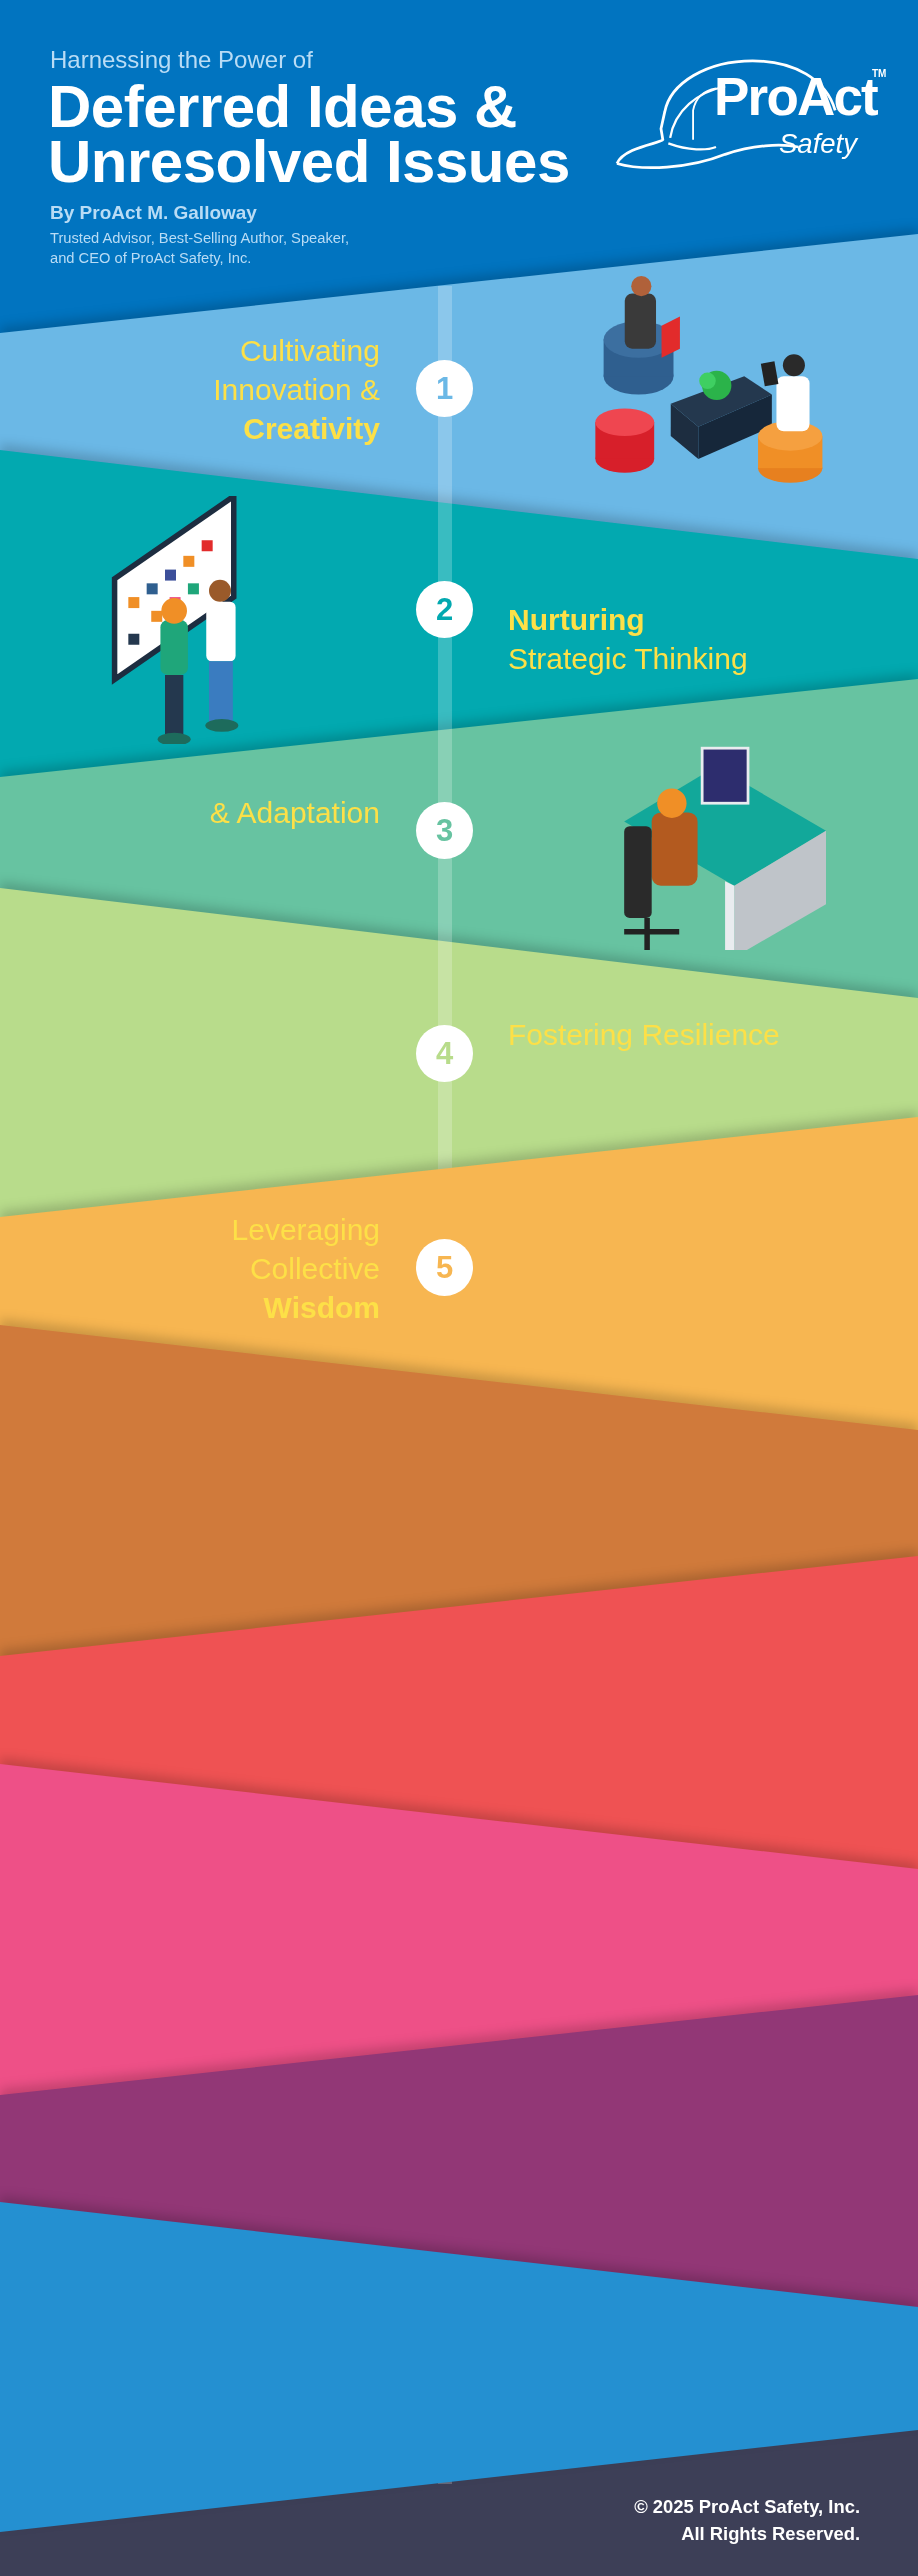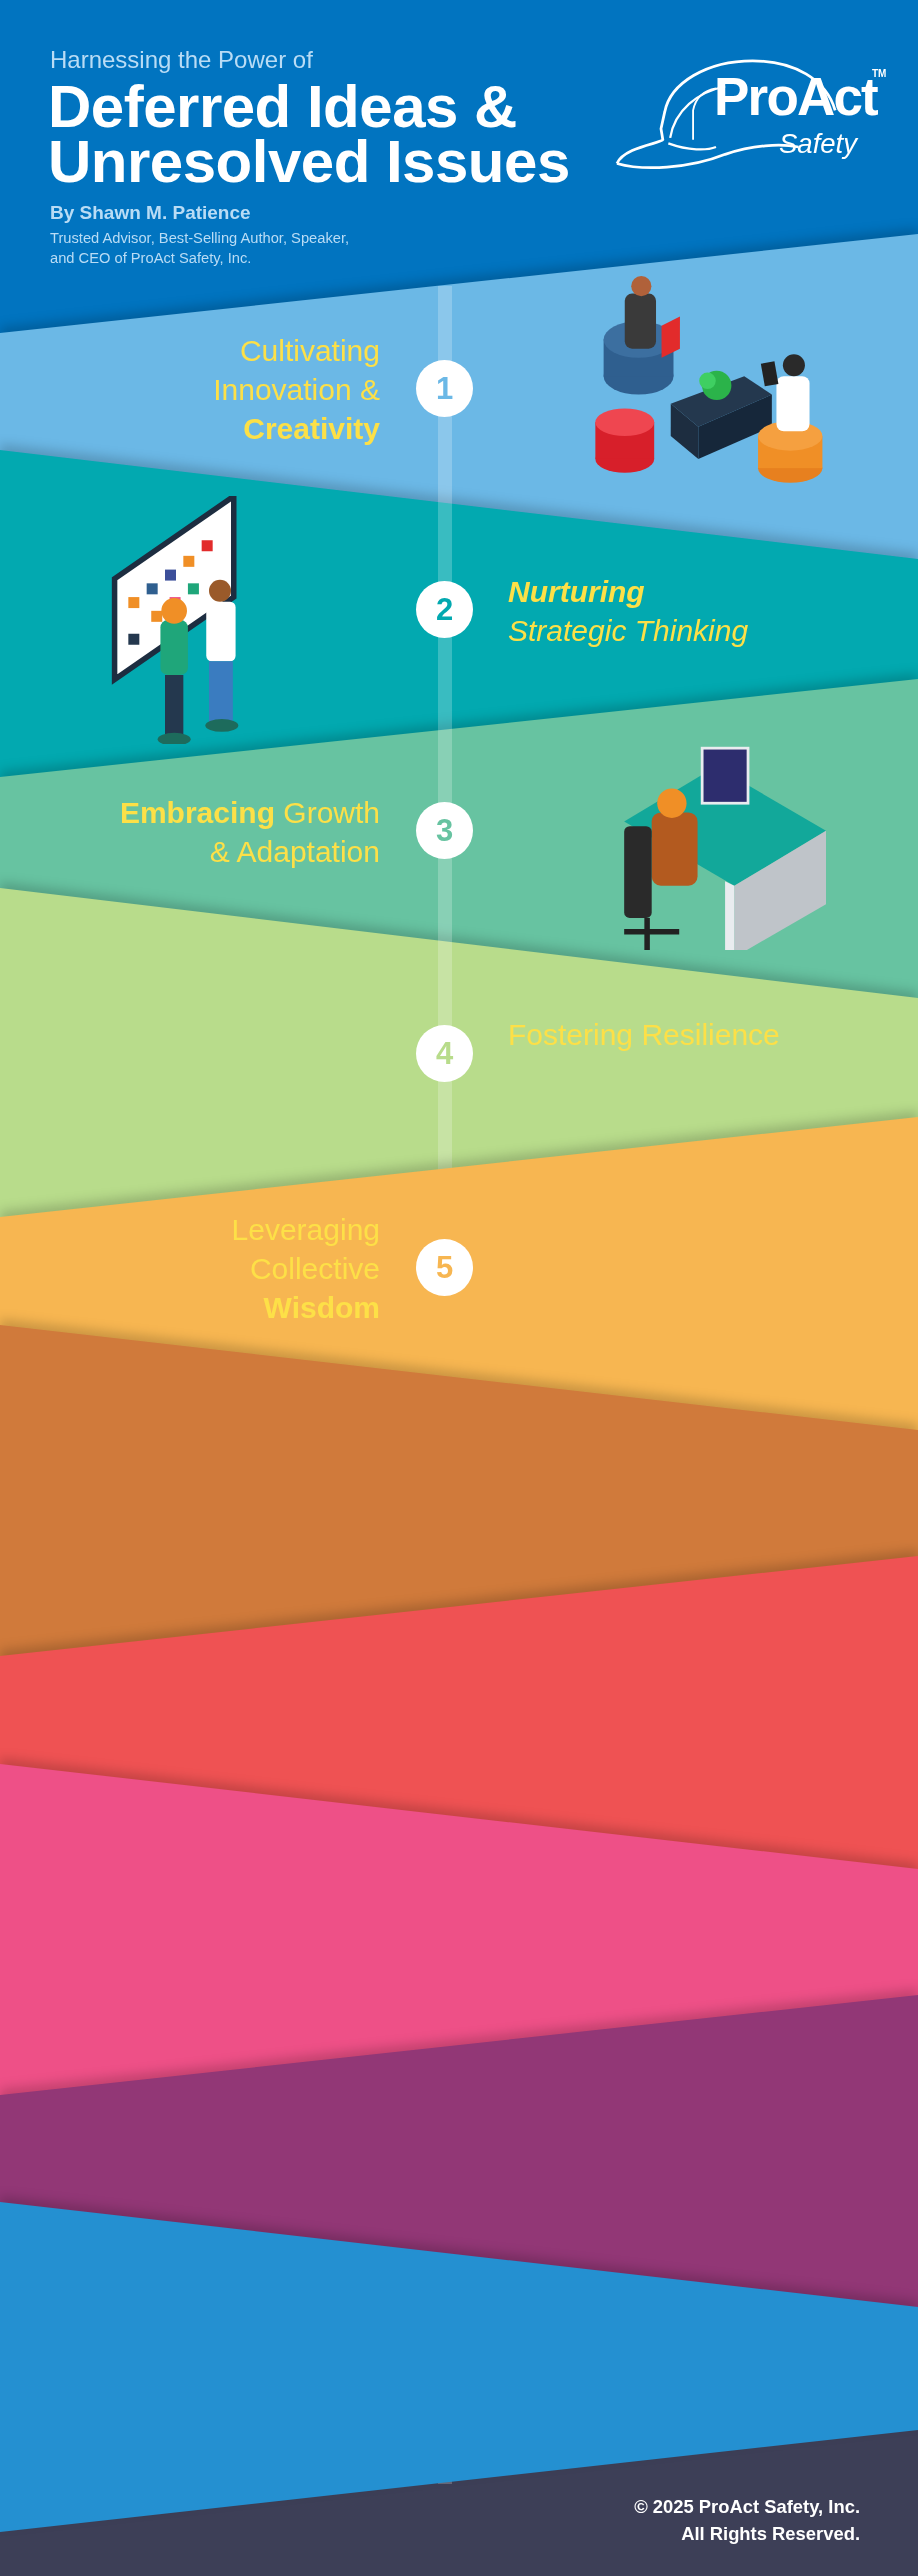--- a/index.html
+++ b/index.html
@@ -62,21 +62,21 @@
     <div class="band band-shadow" style="top: 0px; height: 335px; z-index: 1;">
       <div style="width: 100%; height: 100%; background: rgb(1, 116, 192); clip-path: polygon(0px 0px, 100% 0px, 100% 236px, 0px 335px);"></div>
     </div>
   </div>
 
 <div class="header-sub">Harnessing the Power of</div>
 <div class="header-title">
   <div>Deferred Ideas &amp;</div>
   <div>Unresolved Issues</div>
 </div>
-<div class="header-author">By Shawn M. Patience</div>
+<div class="header-author">By ProAct M. Galloway</div>
 <div class="header-role">
   <div>Trusted Advisor, Best-Selling Author, Speaker,</div>
   <div>and CEO of ProAct Safety, Inc.</div>
 </div>
 
 <div class="logo">
   <svg width="275" height="129" viewBox="0 0 300 140" style="position:absolute;left:0;top:0">
     <path d="M12 118 C 20 100, 60 96, 62 92 L 60 80 L 64 62 C 70 30, 110 6, 160 6 C 205 6, 240 26, 250 60" fill="none" stroke="#fff" stroke-width="3"></path>
     <path d="M12 118 C 40 126, 90 124, 130 108 C 160 98, 190 96, 210 100" fill="none" stroke="#fff" stroke-width="3"></path>
     <path d="M70 90 C 75 60, 100 40, 130 34" fill="none" stroke="#fff" stroke-width="2.5"></path>
@@ -91,27 +91,26 @@
 <div class="vline"></div>
 
 <div id="items">
     <div class="circle" style="top: 360px; color: rgb(107, 184, 230);">1</div>
     <div class="txt left" style="top: 331px;">
       <div><span class="n">Cultivating</span></div>
       <div><span class="n">Innovation &amp;</span></div>
       <div><span class="b">Creativity</span></div>
     </div>
     <div class="circle" style="top: 581px; color: rgb(2, 169, 176);">2</div>
-    <div class="txt right" style="top: 572px; font-style: italic;">
+    <div class="txt right" style="top: 600px;">
       <div><span class="b">Nurturing</span></div>
       <div><span class="n">Strategic Thinking</span></div>
     </div>
     <div class="circle" style="top: 802px; color: rgb(103, 195, 161);">3</div>
     <div class="txt left" style="top: 793px;">
-      <div><span class="b">Embracing</span><span class="n"> Growth</span></div>
       <div><span class="n">&amp; Adaptation</span></div>
     </div>
     <div class="circle" style="top: 1025px; color: rgb(184, 220, 139);">4</div>
     <div class="txt right" style="top: 1015px;">
       <div><span class="n">Fostering Resilience</span></div>
     </div>
     <div class="circle" style="top: 1239px; color: rgb(247, 182, 81);">5</div>
     <div class="txt left" style="top: 1210px;">
       <div><span class="n">Leveraging</span></div>
       <div><span class="n">Collective</span></div>

